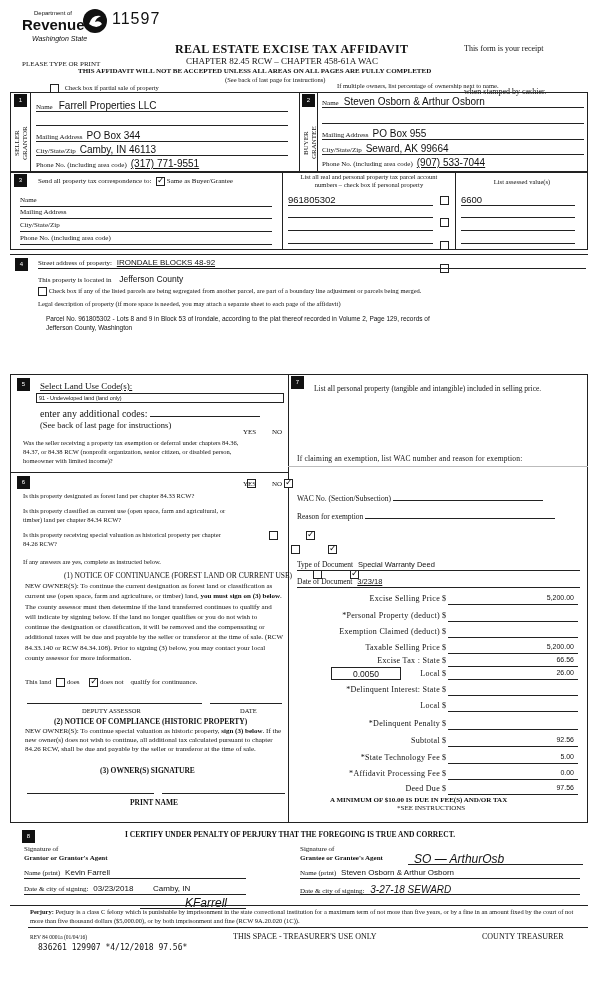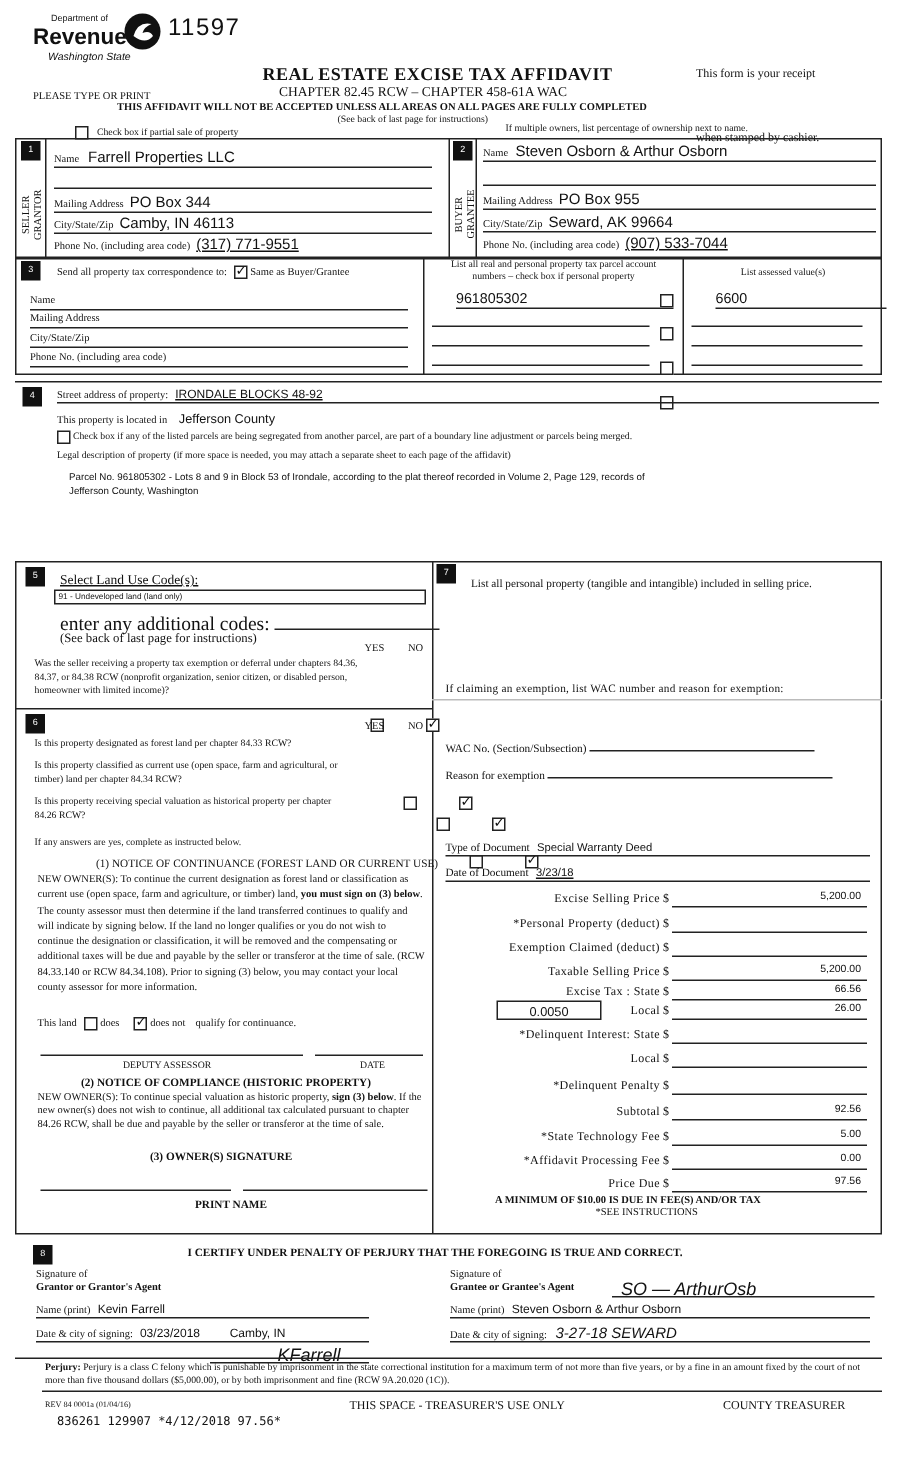--- a/index.html
+++ b/index.html
@@ -6,21 +6,21 @@
   html, body { width: 600px; height: 984px; background: #fff; overflow: hidden; }
   body { font-family: "Liberation Serif", serif; color: #111; font-size: 8px; position: relative; }
   .abs { position: absolute; }
   .sans { font-family: "Liberation Sans", sans-serif; }
   .hand { font-family: "Liberation Sans", sans-serif; font-style: italic; }
   .line { border-bottom: 1px solid #222; }
   .box { border: 1px solid #222; }
   .badge { background: #111; color: #fff; width: 13px; height: 13px; font-size: 6px; text-align: center; line-height: 13px; font-family: "Liberation Sans", sans-serif; }
   .cb { width: 9px; height: 9px; border: 1px solid #222; display: inline-block; vertical-align: middle; position: relative; background: #fff; }
   .cb.checked::after { content: "✓"; position: absolute; left: 0px; top: -3px; font-size: 9px; color: #111; }
-  .fill { font-family: "Liberation Sans", sans-serif; font-size: 10px; color: #111; margin-left: 16px; }
+  .fill { font-family: "Liberation Sans", sans-serif; font-size: 10px; color: #111; }
   .small { font-size: 7px; }
   .vert { writing-mode: vertical-rl; transform: rotate(180deg); font-size: 7px; text-align: center; }
   .amt-row { position: absolute; left: 300px; width: 280px; height: 12px; font-size: 8px; }
   .amt-row .lbl { position: absolute; right: 140px; text-align: right; white-space: nowrap; letter-spacing: 0.3px; }
   .amt-row .dol { position: absolute; left: 142px; }
   .amt-row .val { position: absolute; left: 148px; width: 130px; border-bottom: 1px solid #222; text-align: right; font-family: "Liberation Sans", sans-serif; font-size: 7px; padding-right: 4px; height: 11px; }
 </style>
 </head>
 <body>
 
@@ -168,21 +168,21 @@
   <div>Jefferson County, Washington</div>
 </div>
 
 
 <div class="abs box" style="left:10px;top:374px;width:578px;height:448px;border-bottom:none;"></div>
 <div class="abs" style="left:288px;top:374px;width:1px;height:448px;background:#222;"></div>
 
 <div class="abs badge" style="left:17px;top:378px;">5</div>
 <div class="abs" style="left:40px;top:381px;font-size:9px;text-decoration:underline;">Select Land Use Code(s):</div>
 <div class="abs box sans" style="left:36px;top:393px;width:248px;height:10px;font-size:5.5px;line-height:8px;padding-left:2px;">91 - Undeveloped land (land only)</div>
-<div class="abs" style="left:40px;top:408px;font-size:13px;">
+<div class="abs" style="left:40px;top:408px;font-size:10px;">
   <span>enter any additional codes:</span>
   <span style="display:inline-block;width:110px;border-bottom:1px solid #222;height:9px;"></span>
 </div>
 <div class="abs" style="left:40px;top:420px;font-size:8.5px;">(See back of last page for instructions)</div>
 <div class="abs small" style="left:243px;top:428px;">YES</div>
 <div class="abs small" style="left:272px;top:428px;">NO</div>
 <div class="abs" style="left:23px;top:438px;width:218px;font-size:6.5px;line-height:9px;">Was the seller receiving a property tax exemption or deferral under chapters 84.36, 84.37, or 84.38 RCW (nonprofit organization, senior citizen, or disabled person, homeowner with limited income)?</div>
 <span class="abs cb" style="left:247px;top:440px;"></span>
 <span class="abs cb checked" style="left:273px;top:440px;"></span>
 
@@ -305,21 +305,21 @@
     <span class="lbl">*State Technology Fee</span>
     <span class="dol">$</span>
     <span class="val">5.00</span>
   </div>
 <div class="amt-row" style="top:769px;">
     <span class="lbl">*Affidavit Processing Fee</span>
     <span class="dol">$</span>
     <span class="val">0.00</span>
   </div>
 <div class="amt-row" style="top:784px;">
-    <span class="lbl">Price Due</span>
+    <span class="lbl">Deed Due</span>
     <span class="dol">$</span>
     <span class="val">97.56</span>
   </div>
 
 <div class="abs" style="left:330px;top:796px;font-size:7px;font-weight:bold;">A MINIMUM OF $10.00 IS DUE IN FEE(S) AND/OR TAX</div>
 <div class="abs" style="left:397px;top:804px;font-size:7px;">*SEE INSTRUCTIONS</div>
 
 
 <div class="abs" style="left:10px;top:822px;width:578px;height:1px;background:#222;"></div>
 <div class="abs badge" style="left:22px;top:830px;">8</div>

